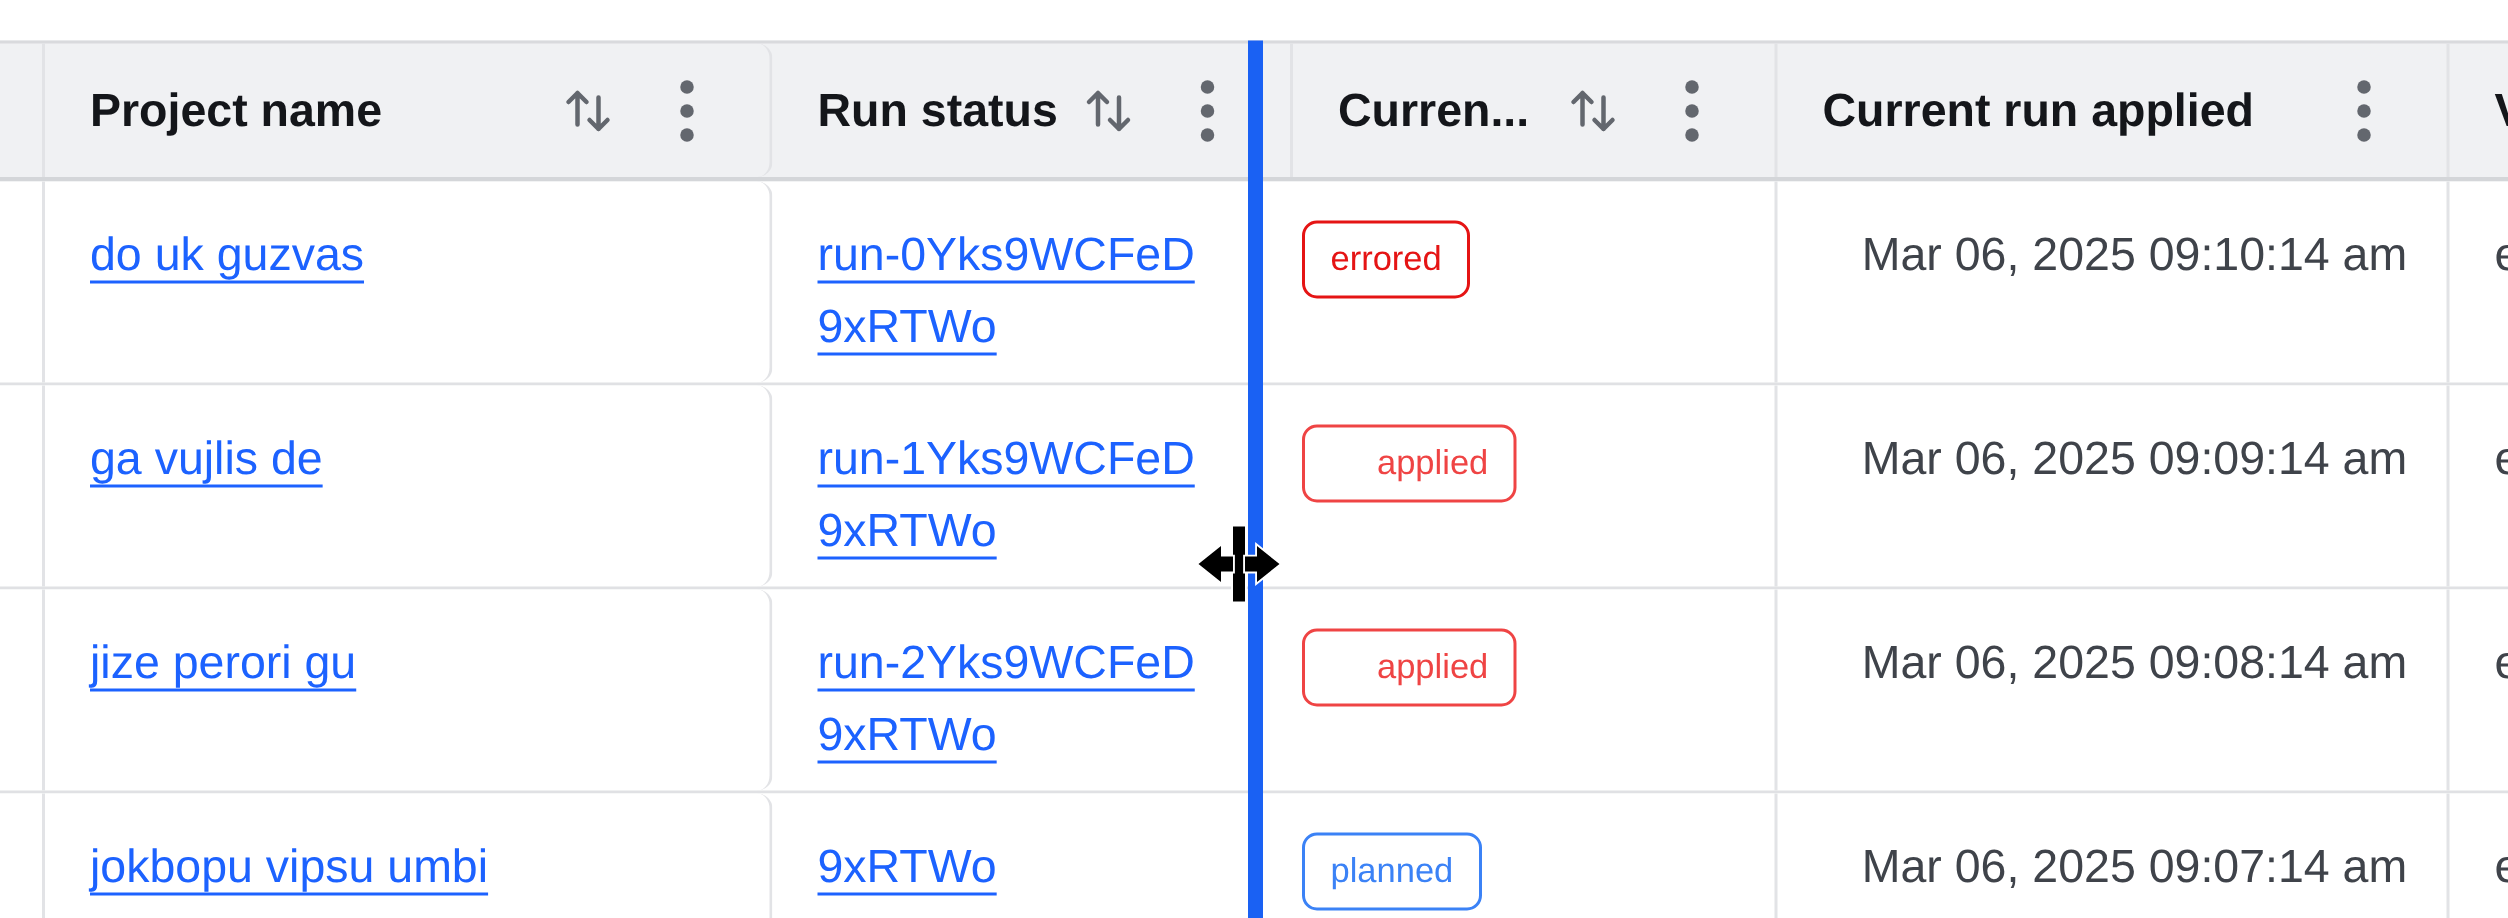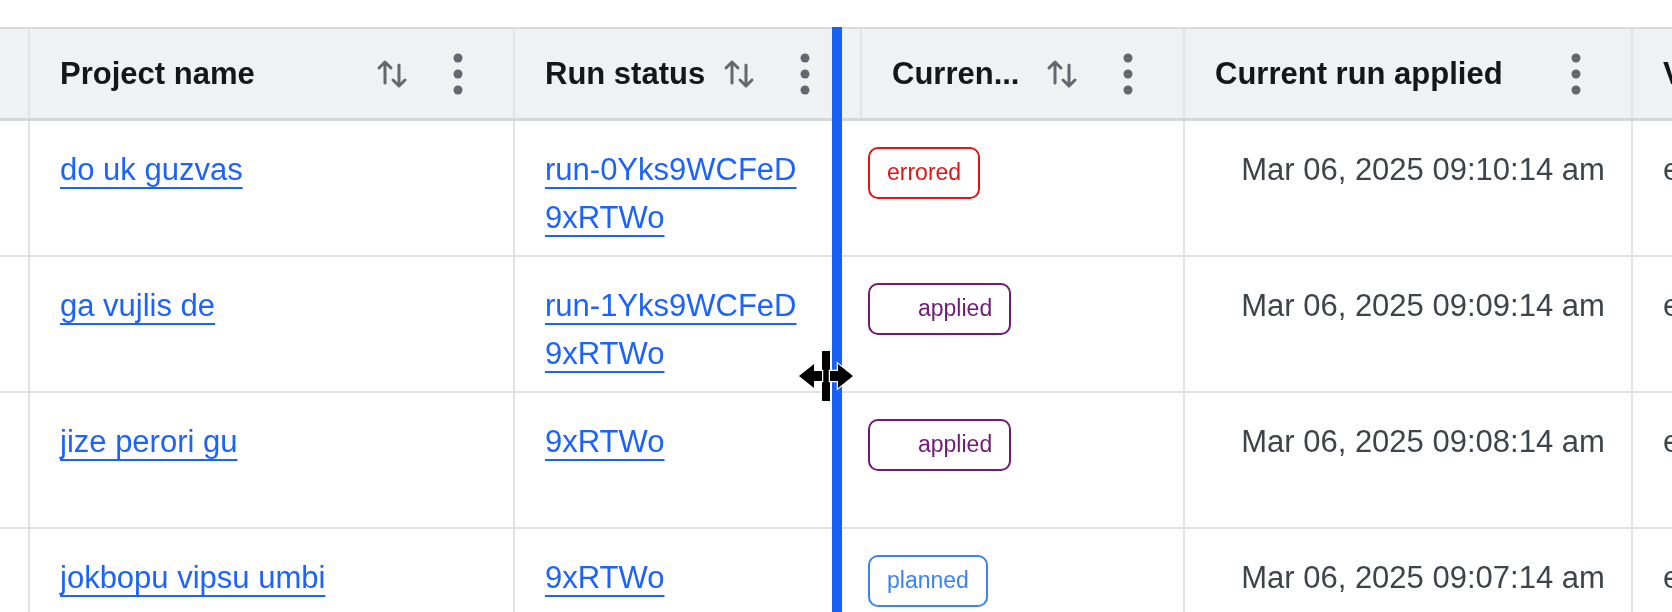--- a/index.html
+++ b/index.html
@@ -20,21 +20,21 @@
     border-top:2px solid #d9dadd;
     border-bottom:3px solid #d4d6d9;
   }
   .brow {
     display:flex;
     height:136px;
     background:#ffffff;
     border-bottom:2px solid #e0e1e4;
   }
   .c0 { width:30px;  flex:none; border-right:2px solid #e2e3e6; }
-  .c1 { width:485px; flex:none; border-right:2px solid #e2e3e6; }
+  .c1 { width:485px; flex:none; border-right:2px solid #e2e3e6;border-radius:10px; }
   .c2 { width:323px; flex:none; border-right:2px solid #e2e3e6; }
   .c3 { width:347px; flex:none; border-right:2px solid #e2e3e6; }
   .c4 { width:448px; flex:none; border-right:2px solid #e2e3e6;text-align:center; }
   .c5 { flex:1 1 auto; min-width:0; overflow:hidden; }
   .hcell {
     display:flex; align-items:center;
     padding-left:30px;
     font-size:31px; font-weight:700; color:#14161a;
     white-space:nowrap; overflow:hidden;
   }
@@ -64,21 +64,21 @@
   
   .badge {
     display:inline-block;
     font-size:23px; line-height:29px;
     padding:9px 17px 10px 17px;
     border:2px solid currentColor;
     border-radius:10px;
     background:#ffffff;
   }
   .badge--errored { color:#e51414; }
-  .badge--applied { color:#701a75;padding-left:48px; }
+  .badge--applied { color:#ef4444;padding-left:48px; }
   .badge--planned { color:#3b82f6; }
   
   .icon-sort, .icon-kebab { display:block; cursor:pointer; }
   
   .resize-line {
     position:absolute;
     left:832px; top:27px;
     width:10px; height:585px;
     background:#1a61f3;
   }
@@ -195,21 +195,21 @@
         <span>e</span>
       </div>
     </div>
 
     <div class="brow">
       <div class="bcell c0"></div>
       <div class="bcell c1">
         <a class="tlink">jize perori gu</a>
       </div>
       <div class="bcell c2">
-        <a class="tlink runlink"><span>9xRTWo</span></a>
+        <a class="tlink runlink"><span>run-2Yks9WCFeD</span><span>9xRTWo</span></a>
       </div>
       <div class="bcell c3">
         <span class="badge badge--applied">applied</span>
       </div>
       <div class="bcell c4">
         <span>Mar 06, 2025 09:08:14 am</span>
       </div>
       <div class="bcell c5">
         <span>e</span>
       </div>

